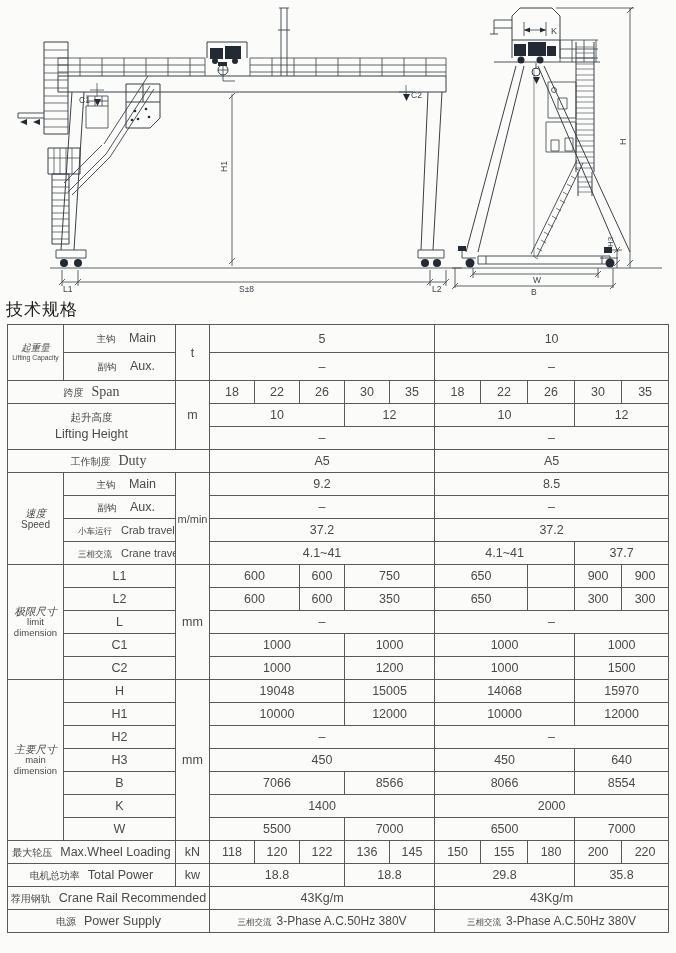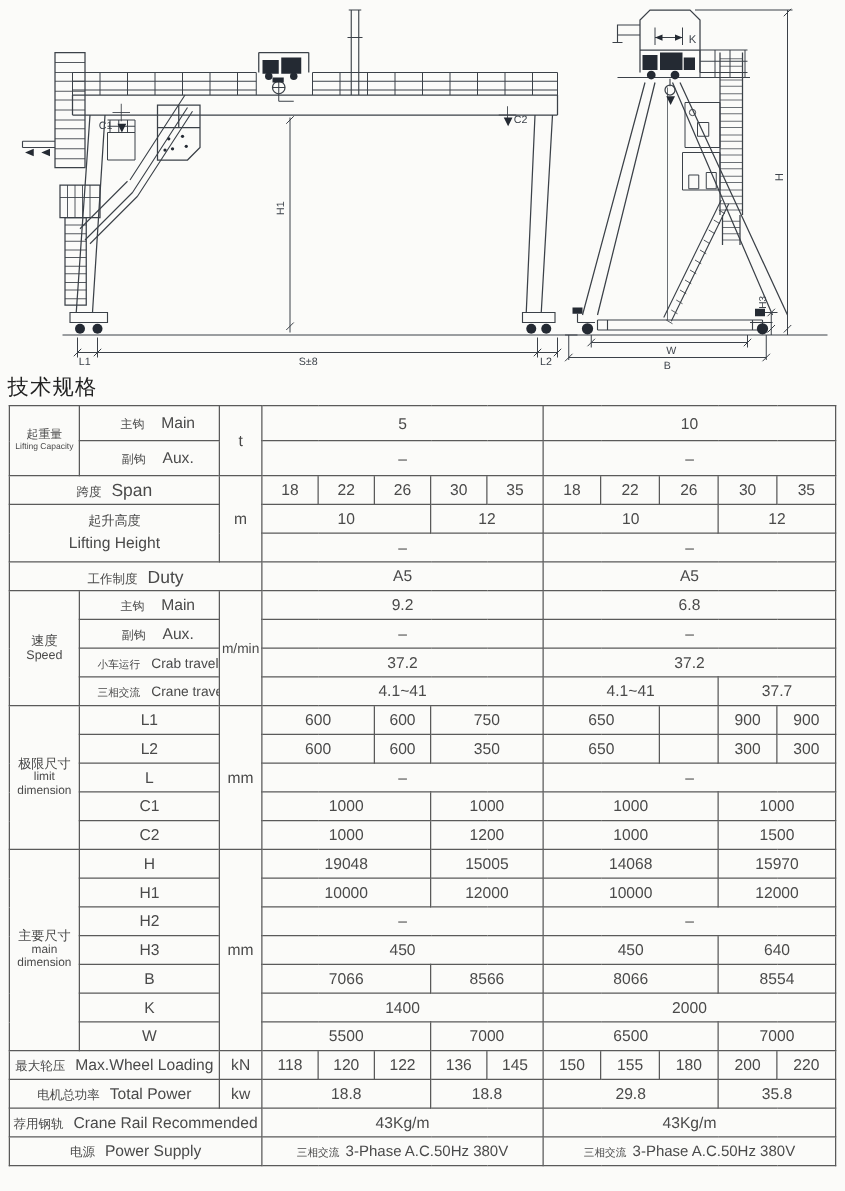--- a/index.html
+++ b/index.html
@@ -13,36 +13,36 @@
   .heading{margin:1px 0 3px 6px;height:24px;display:flex;align-items:center;gap:7px;}
   .heading .zh{font-size:17px;font-weight:normal;color:#222;letter-spacing:1px;}
   .heading .en{font-size:16px;color:#2b2b2b;}
   table.spec{border-collapse:collapse;table-layout:fixed;width:661px;margin-left:7px;}
   table.spec td{
     border:1px solid #5a5a5a;height:22px;padding:0;text-align:center;
     font-size:12.5px;color:#4a4a4a;overflow:hidden;white-space:nowrap;
   }
   tr.tall td{height:27px;}
   td.g{line-height:1.15;}
-  td.g .zh{display:block;font-size:10.5px;}
+  td.g .zh{display:block;font-size:10.5px;font-style:italic;}
   td.g .en{display:block;font-size:9.5px;white-space:pre-line;}
   td.g.cap .zh{font-size:9.5px;}
   td.g.cap .en{font-size:6.8px;}
   td.g.sp .en{font-size:10px;}
   td.g2 .zh{display:block;font-size:10.5px;line-height:1.5;}
   td.g2 .en{display:block;font-size:12.5px;line-height:1.4;}
   td.lab{text-align:left;padding-left:9px;}
   td.lab .zh{font-size:9.5px;display:inline-block;width:46px;}
   td.lab .en{font-size:12.5px;}
   td.lab.s{padding-left:5px;}
   td.lab.s .zh{font-size:8.5px;width:52px;}
   td.lab.s .en{font-size:11px;}
   td.lab2 .zh{font-size:10px;margin-right:8px;}
   td.lab2 .en{font-size:12.5px;}
-  td.lab2.big .en{font-size:14px;}
+  td.lab2.big .en{font-size:14px;font-family:Liberation Serif, serif;}
   td.labc{text-align:left;padding-left:15px;font-size:12px;}
   td.u{font-size:12px;}
   td.u.us{font-size:11px;}
   td.ps .zh{font-size:8.5px;margin-right:5px;margin-top:24px;}
   td.ps .en{font-size:12px;}
 </style>
 </head>
 <body>
 
 <div class="page">
@@ -252,21 +252,21 @@
           <td colspan="5" class="d">A5</td>
         </tr>
         <tr>
           <td rowspan="4" class="g sp">
             <span class="zh">速度</span>
             <span class="en">Speed</span>
           </td>
           <td class="lab"><span class="zh">主钩</span><span class="en">Main</span></td>
           <td rowspan="4" class="u us">m/min</td>
           <td colspan="5" class="d">9.2</td>
-          <td colspan="5" class="d">6.8</td>
+          <td colspan="5" class="d">8.5</td>
         </tr>
         <tr>
           <td class="lab"><span class="zh">副钩</span><span class="en">Aux.</span></td>
           <td colspan="5" class="d">–</td>
           <td colspan="5" class="d">–</td>
         </tr>
         <tr>
           <td class="lab s"><span class="zh">小车运行</span><span class="en">Crab travelling</span></td>
           <td colspan="5" class="d">37.2</td>
           <td colspan="5" class="d">37.2</td>

